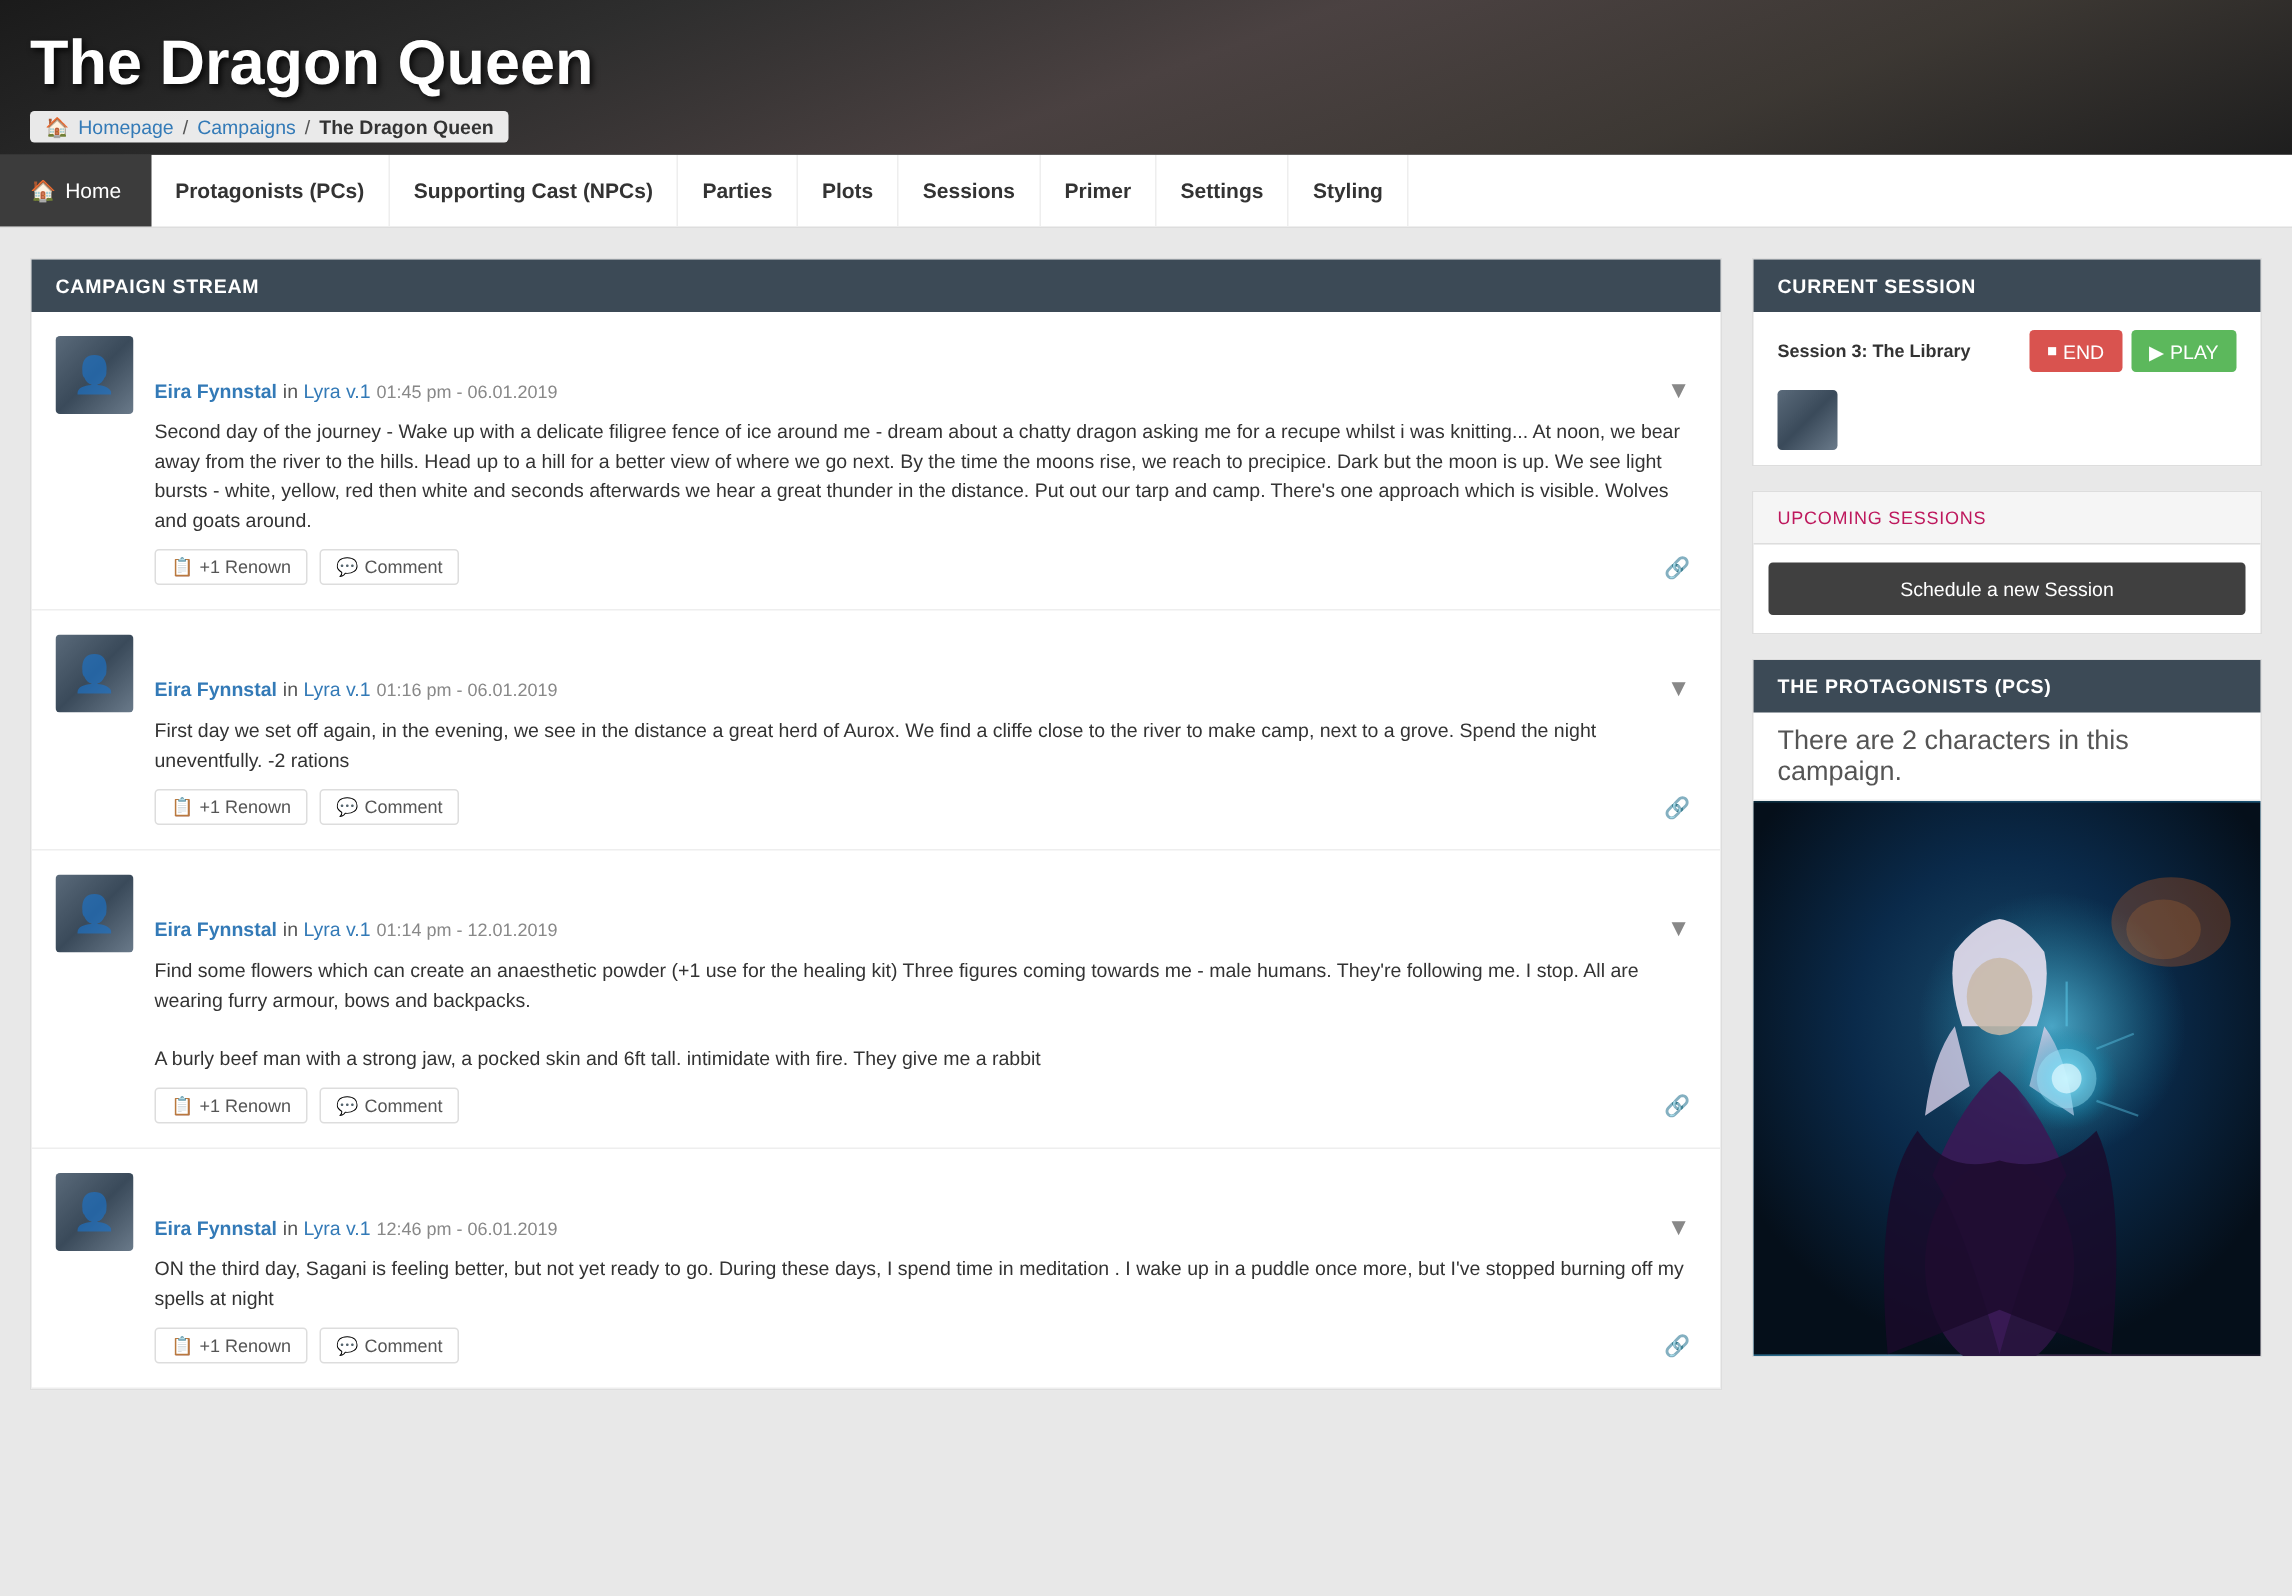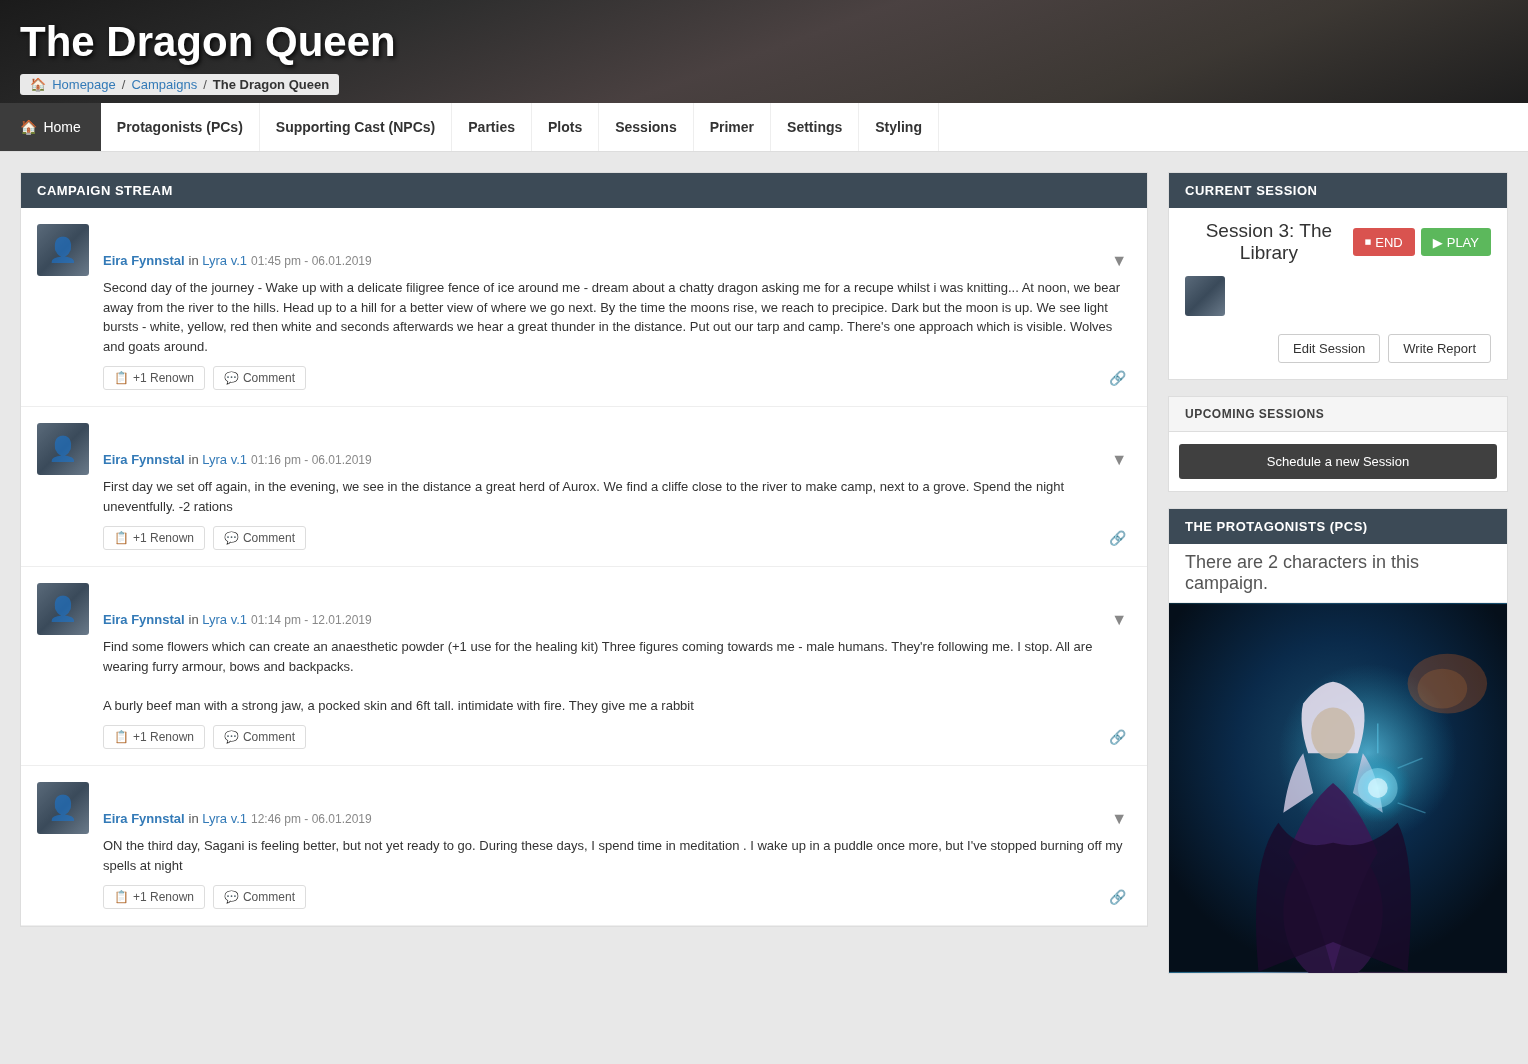--- a/index.html
+++ b/index.html
@@ -172,22 +172,22 @@
       font-weight: bold;
       letter-spacing: 0.5px;
     }
     .session-row {
       display: flex;
       align-items: center;
       justify-content: space-between;
       padding: 12px 16px;
     }
     .session-name {
-      font-size: 19px;
-      font-weight: normal;
+      font-size: 12px;
+      font-weight: bold;
       color: #333;
       text-align: center;
     }
     .session-buttons { display: flex; gap: 6px; }
     .btn-end {
       background: #d9534f;
       color: #fff;
       border: none;
       padding: 6px 12px;
       border-radius: 3px;
@@ -244,22 +244,22 @@
       cursor: pointer;
       font-size: 13px;
     }
 
     
     .upcoming-header {
       background: #f5f5f5;
       border-bottom: 1px solid #ddd;
       padding: 10px 16px;
       font-size: 12px;
-      font-weight: bold;
-      color: #404040;
+      font-weight: normal;
+      color: #be185d;
       letter-spacing: 0.5px;
       text-transform: uppercase;
     }
     .btn-schedule {
       display: block;
       width: calc(100% - 20px);
       margin: 12px 10px;
       background: #404040;
       color: #fff;
       border: none;
@@ -484,24 +484,20 @@
             <span>END</span>
           </button>
           <button class="btn-play">
             <span>▶</span>
             <span>PLAY</span>
           </button>
         </div>
       </div>
       <div class="session-avatar-row">
         <div class="session-avatar"></div>
-      </div>
-      <div class="session-edit-row">
-        <button class="btn-edit">Edit Session</button>
-        <button class="btn-write">Write Report</button>
       </div>
     </div>
 
     <div class="sidebar-section">
       <div class="upcoming-header">UPCOMING SESSIONS</div>
       <button class="btn-schedule">Schedule a new Session</button>
     </div>
 
     <div class="protagonists-section">
       <div class="protagonists-header">THE PROTAGONISTS (PCS)</div>

